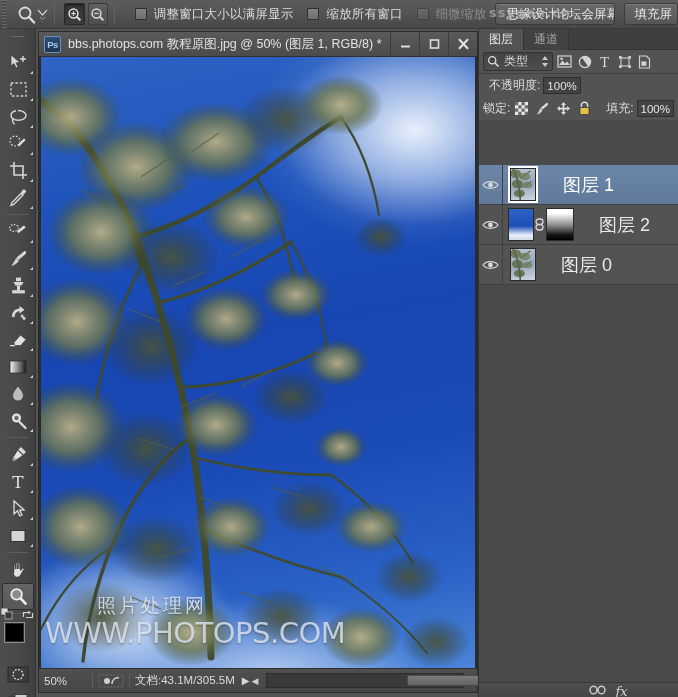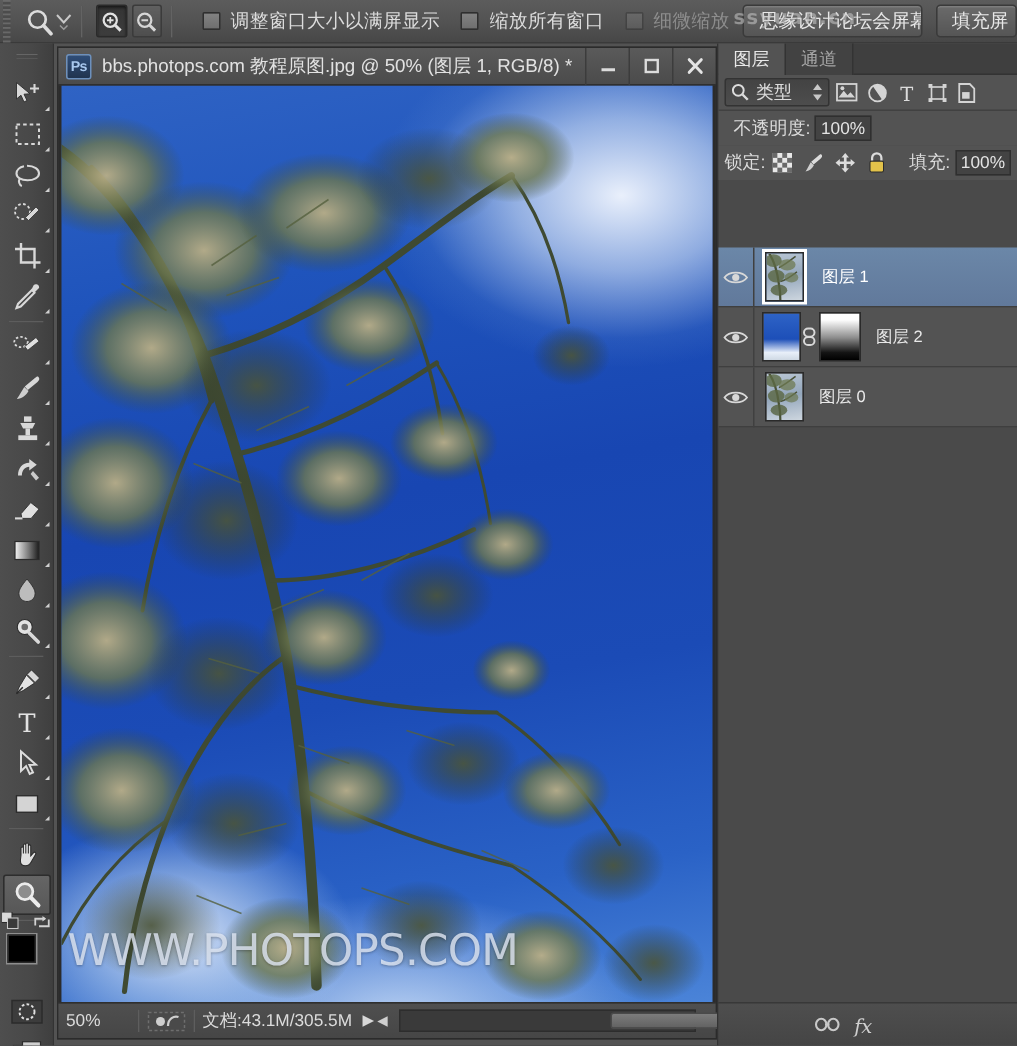--- a/index.html
+++ b/index.html
@@ -179,29 +179,29 @@
   }
   .layer-row.selected { background:linear-gradient(180deg,#6b87a8,#61799b); }
   .eye-cell { width:24px; height:40px; display:flex;align-items:center;justify-content:center;
     border-right:1px solid #404040; }
   .thumb-cell { display:flex; align-items:center; padding-left:5px; }
   .lthumb { width:26px;height:33px; border:1px solid #2a2a2a; position:relative; overflow:hidden;}
   .lthumb.sel-outline { box-shadow:0 0 0 2px #ffffff; margin:0 2px; }
   .chain { width:12px; text-align:center; color:#d8d8d8; font-size:11px;}
   .maskthumb { width:28px;height:33px;border:1px solid #2a2a2a;
     background:linear-gradient(180deg,#ffffff 0%,#fdfdfd 14%,#8d8d8d 52%,#141414 84%,#000 100%);}
-  .layer-name { font-size:11px; color:#e9e9e9; margin-left:10px; white-space:nowrap;}
+  .layer-name { font-size:18px; color:#e9e9e9; margin-left:25px; white-space:nowrap;}
   .layer-row.selected .layer-name { color:#ffffff; }
   .th-sky2 { position:absolute; inset:0; background:linear-gradient(180deg,#2e63c6 0%,#1d4fb8 55%,#e8eff9 84%,#cfd9e4 100%); }
   .th-pale { position:absolute; inset:0; background:linear-gradient(170deg,#b9c6d4,#94a7bc 50%,#cdd6df 100%); }
 
   .panel-bottom {
-    position:absolute; left:0; bottom:0; width:200px; height:29px;
+    position:absolute; left:0; bottom:0; width:200px; height:15px;
     background:linear-gradient(180deg,#4e4e4e,#454545); border-top:1px solid #383838;
-    display:flex; align-items:center; padding-left:60px;
+    display:flex; align-items:center; padding-left:60px;justify-content:center;
   }
   .pb-ico { width:24px;height:24px;display:flex;align-items:center;justify-content:center;color:#c8c8c8;}
 
   .shancun {
     position:absolute; right:2px; bottom:2px; display:flex; align-items:flex-end;
     pointer-events:none;
   }
   .sc-shan { font-size:25px; font-weight:bold; color:#5a9e2f; font-family:"DejaVu Sans",sans-serif; letter-spacing:-1px; line-height:24px;}
   .sc-cun { font-size:25px; font-weight:bold; color:#e07a1f; font-family:"DejaVu Sans",sans-serif; letter-spacing:-1px; line-height:24px;}
   .sc-net { display:flex;flex-direction:column; margin-left:1px; line-height:8px;}
@@ -632,20 +632,21 @@
           <g stroke="#55603f" stroke-width="1.1" fill="none" opacity=".8">
             <path d="M100 120 L130 100 M110 140 L145 128 M70 150 L40 132 M150 95 L178 76"></path>
             <path d="M130 230 L165 214 M120 265 L88 252 M190 200 L222 182"></path>
             <path d="M140 350 L175 336 M132 392 L98 382 M200 330 L232 312"></path>
             <path d="M158 440 L192 452 M150 492 L118 500 M230 430 L262 440"></path>
             <path d="M90 540 L120 552 M200 535 L232 546 M280 510 L312 524"></path>
           </g>
         </svg>
 
         <div class="wm-canvas">
+          <div class="wm-cn">照片处理网</div>
           <div class="wm-en">WWW.PHOTOPS.COM</div>
         </div>
       </div>
     </div>
 
     <div class="doc-status">
       <div class="zoom-field">50%</div>
       <div class="st-sep"></div>
       <span>
         <svg width="26" height="14" viewBox="0 0 26 14">

